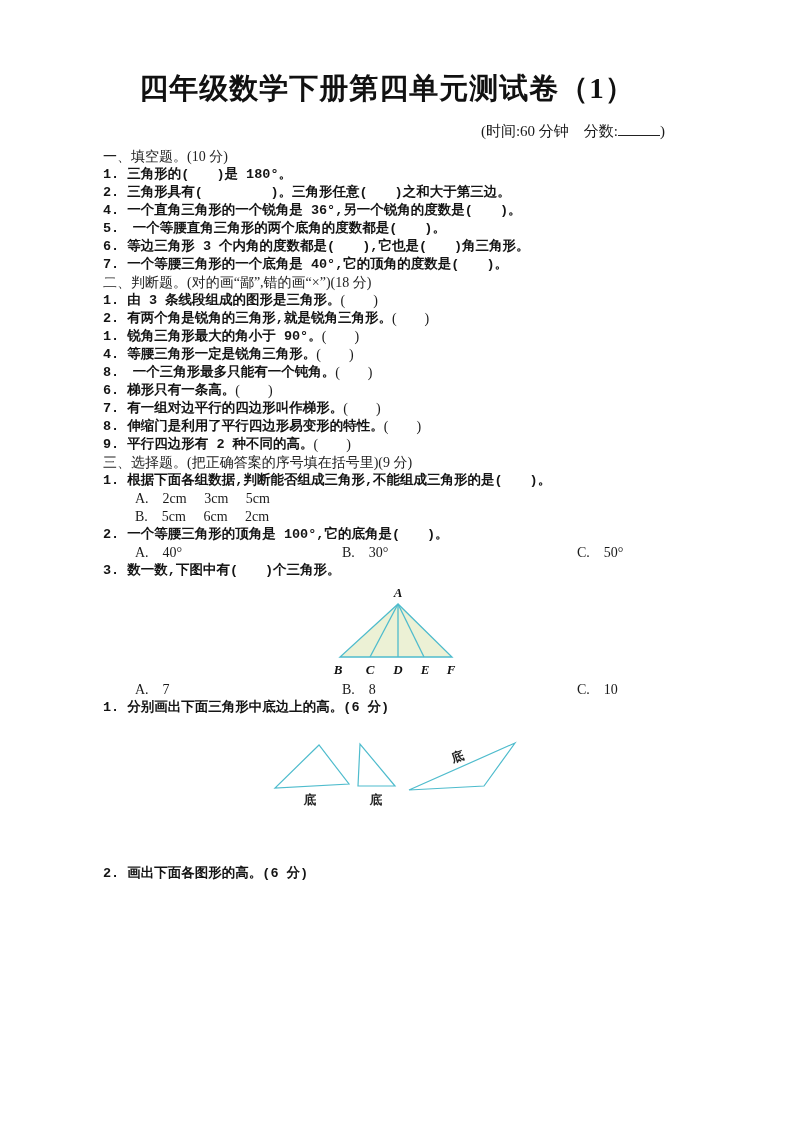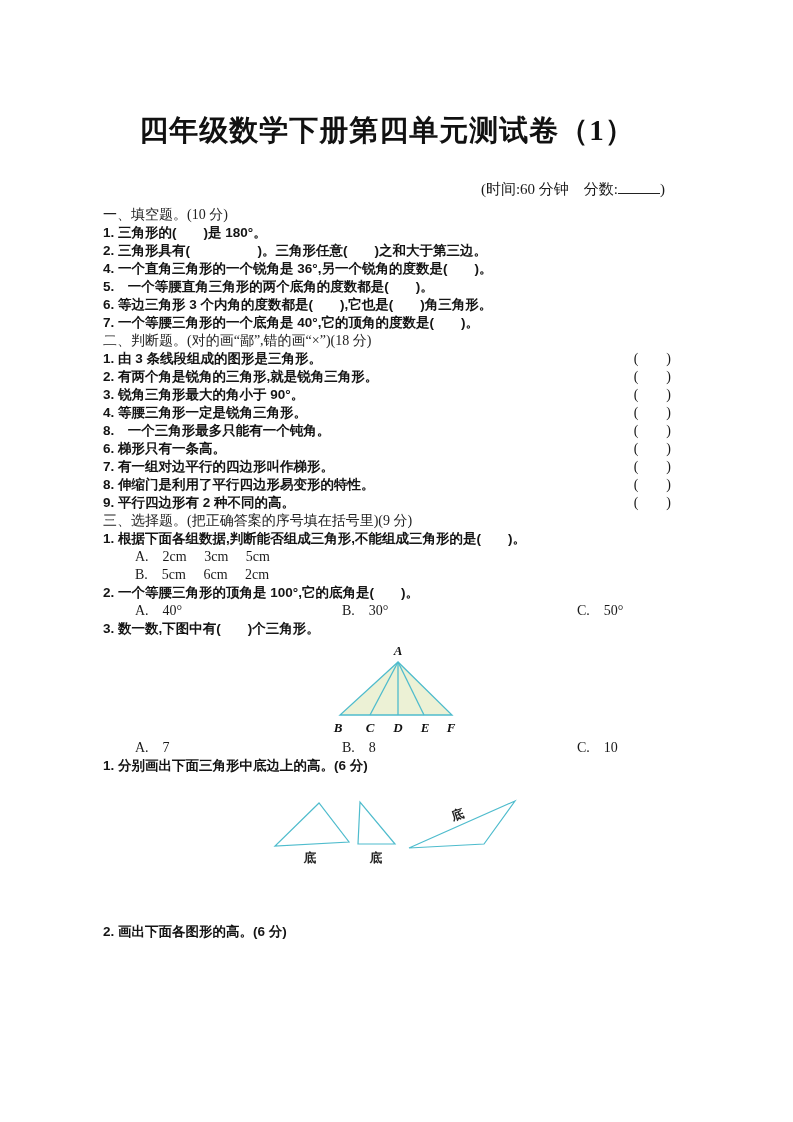--- a/index.html
+++ b/index.html
@@ -11,31 +11,31 @@
     overflow:hidden;
     font-family:"Liberation Serif", serif;
     color:#1a1a1a;
   }
   .inner {
     position:absolute;
     left:103px; top:0;
     width:568px;
   }
   .title {
-    margin-top:110px;
+    margin-top:68px;
     text-align:center;
     font-family:"Liberation Serif", serif;
     font-size:29px;
     font-weight:600;
     letter-spacing:1px;
     line-height:40px;
     color:#111;
   }
   .meta {
-    margin-top:29px;
+    margin-top:13px;
     text-align:right;
     padding-right:6px;
     font-size:15px;
     line-height:20px;
     white-space:nowrap;
   }
   .score-blank {
     display:inline-block;
     width:42px;
     border-bottom:1.5px solid #222;
@@ -48,34 +48,33 @@
     height:18px;
     white-space:nowrap;
     overflow:visible;
   }
   .sec-header {
     font-family:"Liberation Serif", serif;
     font-weight:400;
     color:#222;
   }
   .q {
-    font-family:Liberation Sans, sans-serif;
+    font-family:Liberation Mono, monospace;
     font-weight:bold;
     color:#141414;
     font-size:13.5px;
   }
   .opt {
     font-family:"Liberation Serif", serif;
     font-weight:400;
     font-size:14px;
     margin-left:32px;
   }
   .jrow {
     display:flex;
-    justify-content:space-between;
     line-height:18px; height:18px;
   }
   .paren {
     font-family:"Liberation Serif", serif;
     font-weight:400;
     white-space:pre;
   }
   .opts-grid {
     display:grid;
     grid-template-columns:207px 235px 1fr;
@@ -123,21 +122,21 @@
       <div class="line sec-header">二、判断题。(对的画“鄙”,错的画“×”)(18 分)</div>
       <div class="jrow">
         <span class="q">1. 由 3 条线段组成的图形是三角形。</span>
         <span class="paren">(　　)</span>
       </div>
       <div class="jrow">
         <span class="q">2. 有两个角是锐角的三角形,就是锐角三角形。</span>
         <span class="paren">(　　)</span>
       </div>
       <div class="jrow">
-        <span class="q">3. 锐角三角形最大的角小于 90°。</span>
+        <span class="q">1. 锐角三角形最大的角小于 90°。</span>
         <span class="paren">(　　)</span>
       </div>
       <div class="jrow">
         <span class="q">4. 等腰三角形一定是锐角三角形。</span>
         <span class="paren">(　　)</span>
       </div>
       <div class="jrow">
         <span class="q">8.　一个三角形最多只能有一个钝角。</span>
         <span class="paren">(　　)</span>
       </div>

